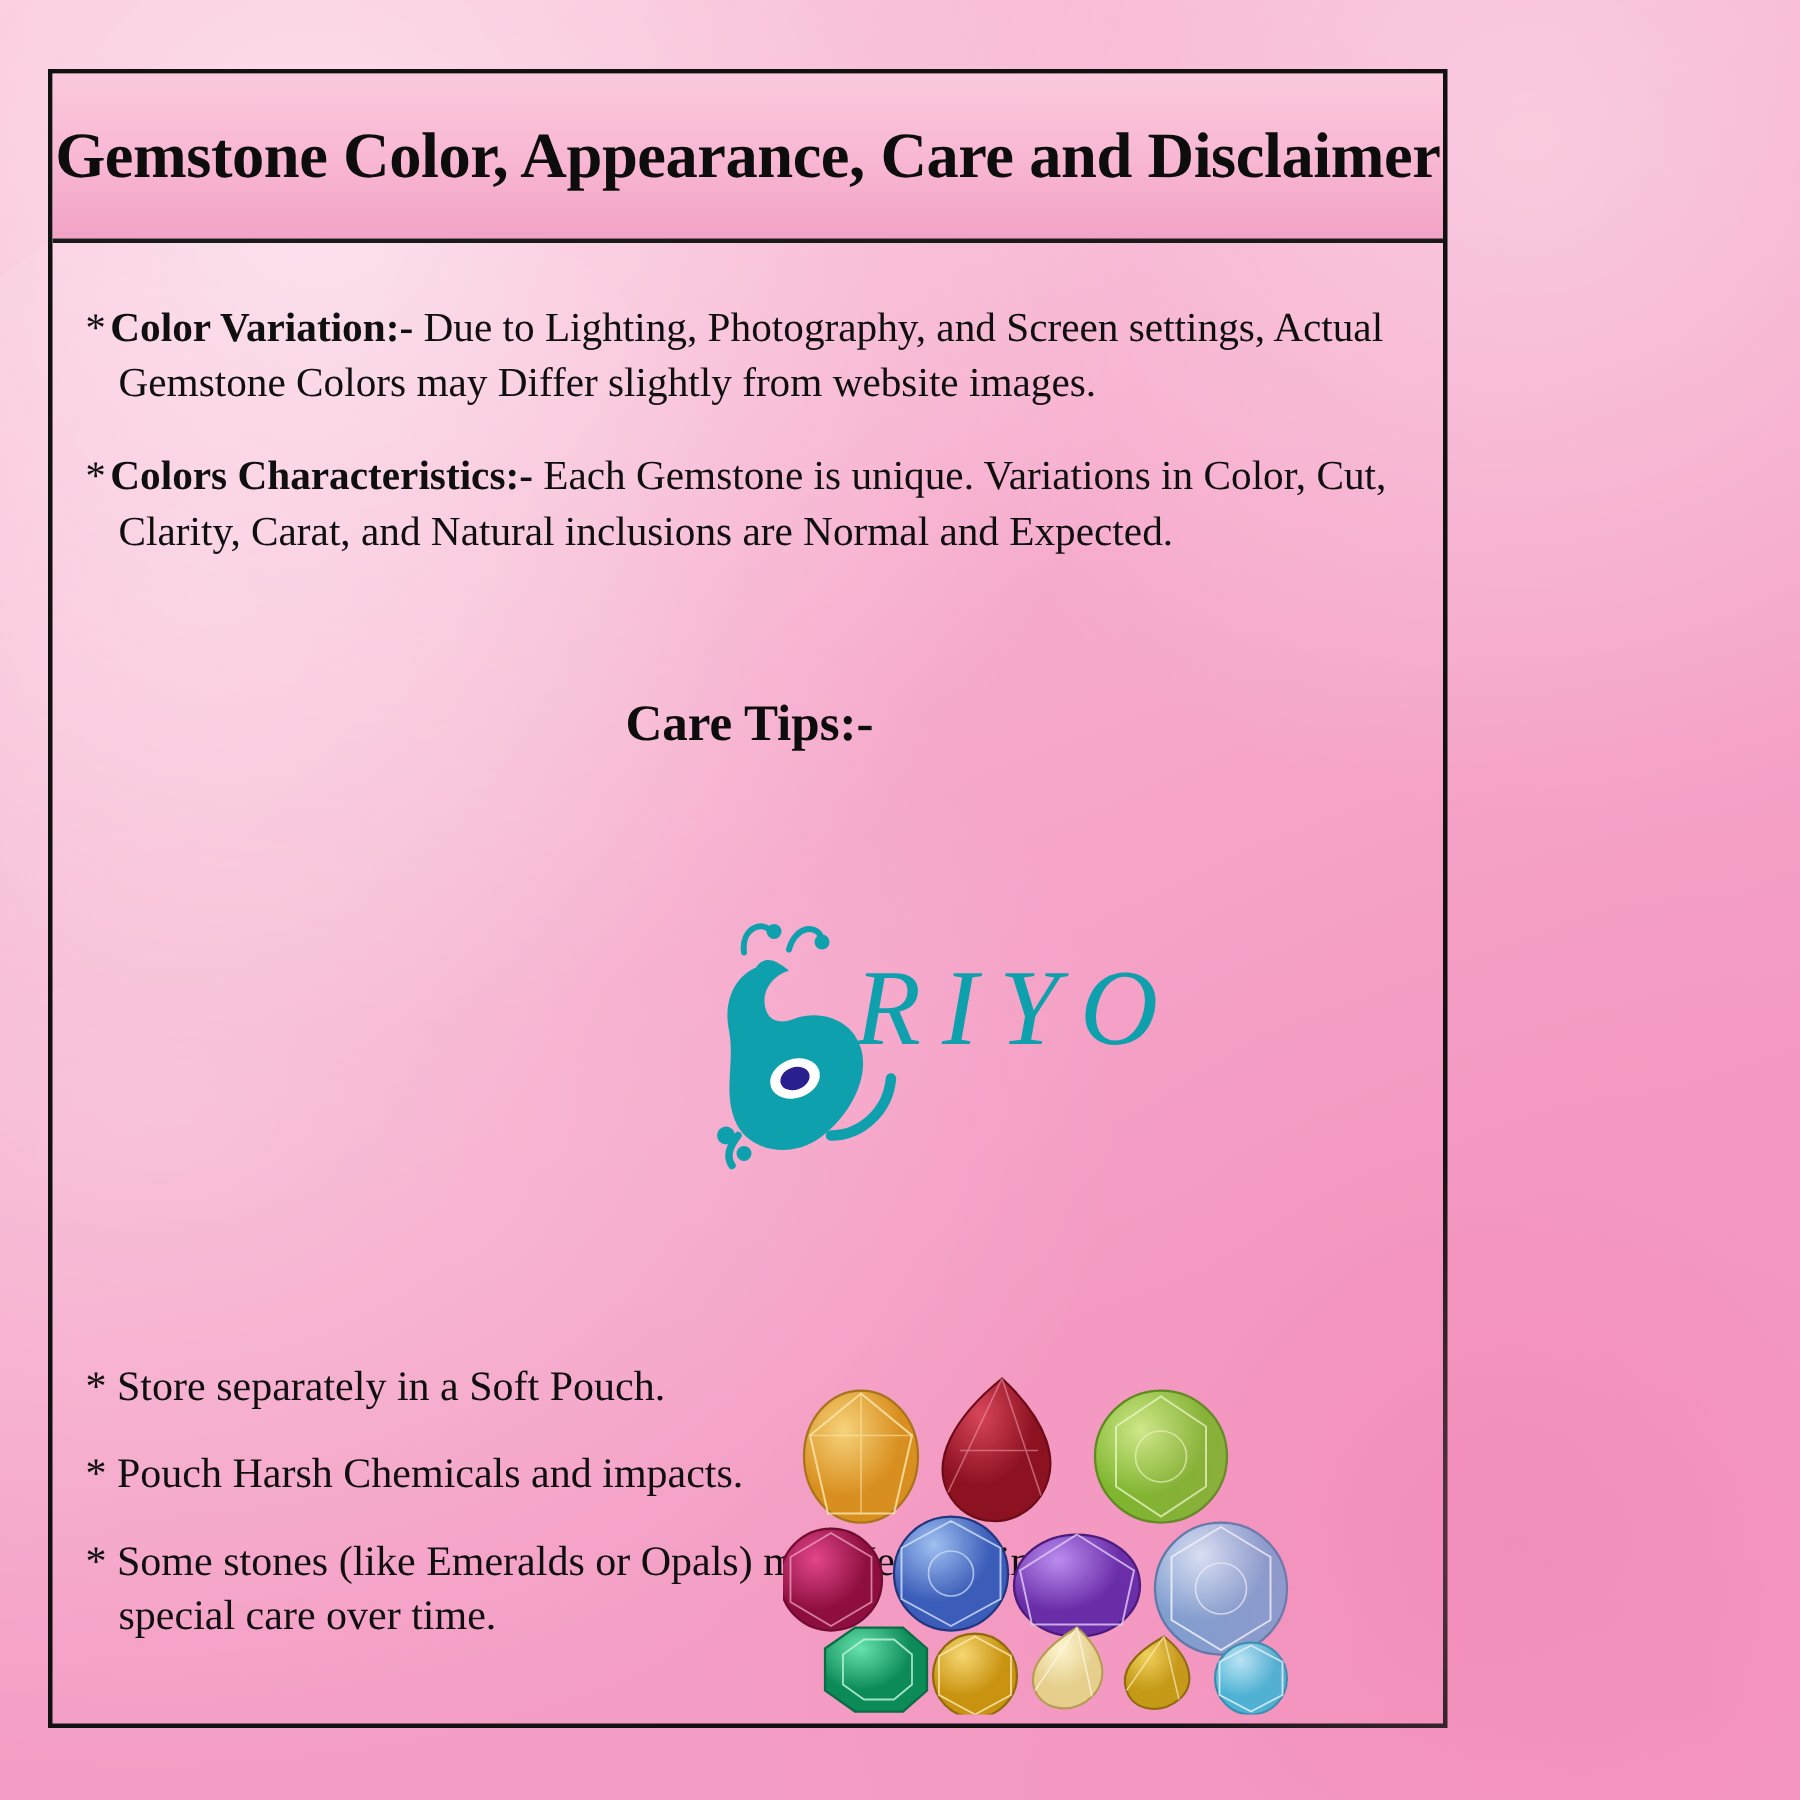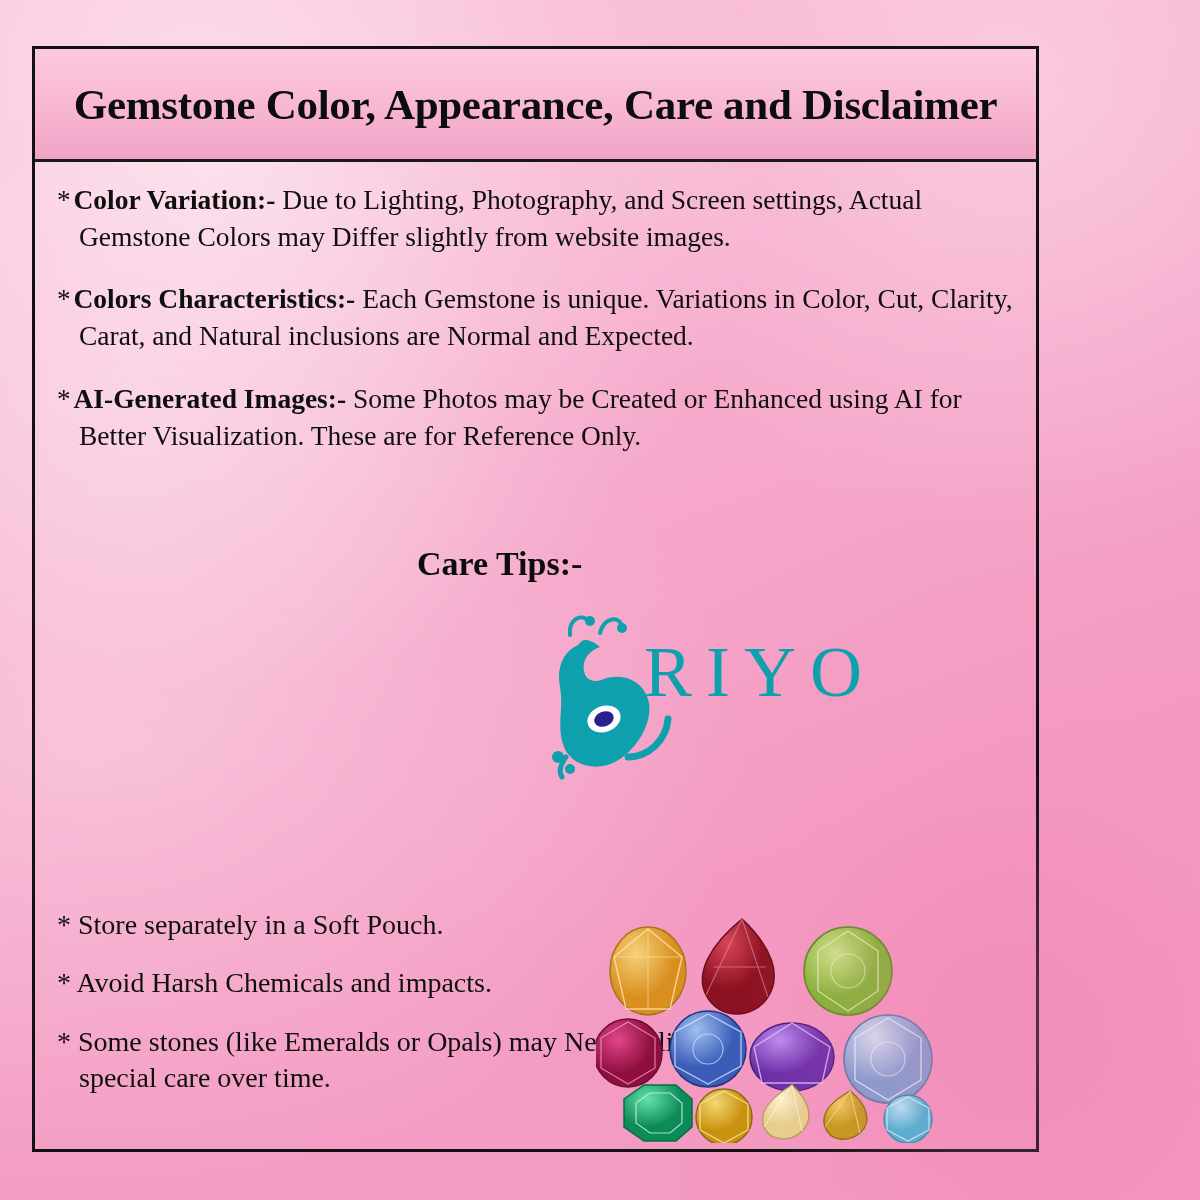--- a/index.html
+++ b/index.html
@@ -47,21 +47,21 @@
     height: 520px;
     border-radius: 50%;
     background: radial-gradient(circle at 50% 50%, rgba(238,124,175,0.35) 0%, rgba(238,124,175,0.0) 70%);
     pointer-events: none;
   }
 
   #card {
     position: absolute;
     left: 32px;
     top: 46px;
-    width: 1007px;
+    width: 933px;
     height: 1106px;
     border: 3px solid #111;
     box-sizing: border-box;
     background: transparent;
     overflow: hidden;
   }
 
   .header-band {
     position: relative;
     height: 110px;
@@ -74,21 +74,21 @@
   .header-band .title {
     font-size: 43px;
     font-weight: bold;
     color: #0d0d0d;
     letter-spacing: -0.3px;
     white-space: nowrap;
   }
 
   .body {
     position: relative;
-    padding: 20px 22px 0 22px;
+    padding: 38px 22px 0 22px;
   }
 
   .item {
     margin: 0 0 26px 0;
     color: #0f0f0f;
     font-size: 27.5px;
     line-height: 1.33;
     padding-left: 22px;
     text-indent: -22px;
   }
@@ -125,20 +125,21 @@
     height: 120px;
   }
   .logo .word {
     position: absolute;
     left: 136px;
     top: 6px;
     font-size: 72px;
     letter-spacing: 14px;
     color: #0fa0ae;
     font-family: "Liberation Serif", serif;
+    font-style: italic;
   }
   .peacock {
     position: absolute;
     left: 0;
     top: -18px;
   }
 
   .care-list {
     position: absolute;
     left: 22px;
@@ -176,23 +177,20 @@
 
       <p class="item">
         <span class="star">*</span><span class="lead">Color Variation:-</span><span class="rest"> Due to Lighting, Photography, and Screen settings, Actual Gemstone Colors may Differ slightly from website images.</span>
       </p>
 
       <p class="item">
         <span class="star">*</span><span class="lead">Colors Characteristics:-</span><span class="rest"> Each Gemstone is unique. Variations in Color, Cut, Clarity, Carat, and Natural inclusions are Normal and Expected.</span>
       </p>
 
 
-      <p class="item">
-        <span class="star">*</span><span class="lead">AI-Generated Images:-</span><span class="rest"> Some Photos may be Created or Enhanced using AI for Better Visualization. These are for Reference Only.</span>
-      </p>
 
 
       <div class="care-row">
         <div class="care-title">Care Tips:-</div>
       </div>
     </div>
 
     <div class="logo">
       <svg class="peacock" width="190" height="180" viewBox="0 0 190 180" xmlns="http://www.w3.org/2000/svg">
 
@@ -210,21 +208,21 @@
 
         <path d="M58 150 C52 158, 50 164, 54 170" stroke="#0fa0ae" stroke-width="5" fill="none" stroke-linecap="round"></path>
         <circle cx="50" cy="150" r="6" fill="#0fa0ae"></circle>
         <circle cx="62" cy="162" r="5" fill="#0fa0ae"></circle>
       </svg>
       <div class="word">RIYO</div>
     </div>
 
     <div class="care-list">
       <div class="citem">* Store separately in a Soft Pouch.</div>
-      <div class="citem">* Avoid Harsh Chemicals and impacts.</div>
+      <div class="citem">* Pouch Harsh Chemicals and impacts.</div>
       <div class="citem">* Some stones (like Emeralds or Opals) may Need Oiling or special care over time.</div>
     </div>
 
     <svg class="gems" viewBox="0 0 430 230" xmlns="http://www.w3.org/2000/svg">
       <defs>
         <radialGradient id="g1" cx="35%" cy="30%">
           <stop offset="0%" stop-color="#f6d27a"></stop>
             <stop offset="100%" stop-color="#d98f20"></stop>
         </radialGradient>
         <radialGradient id="g2" cx="35%" cy="25%">

